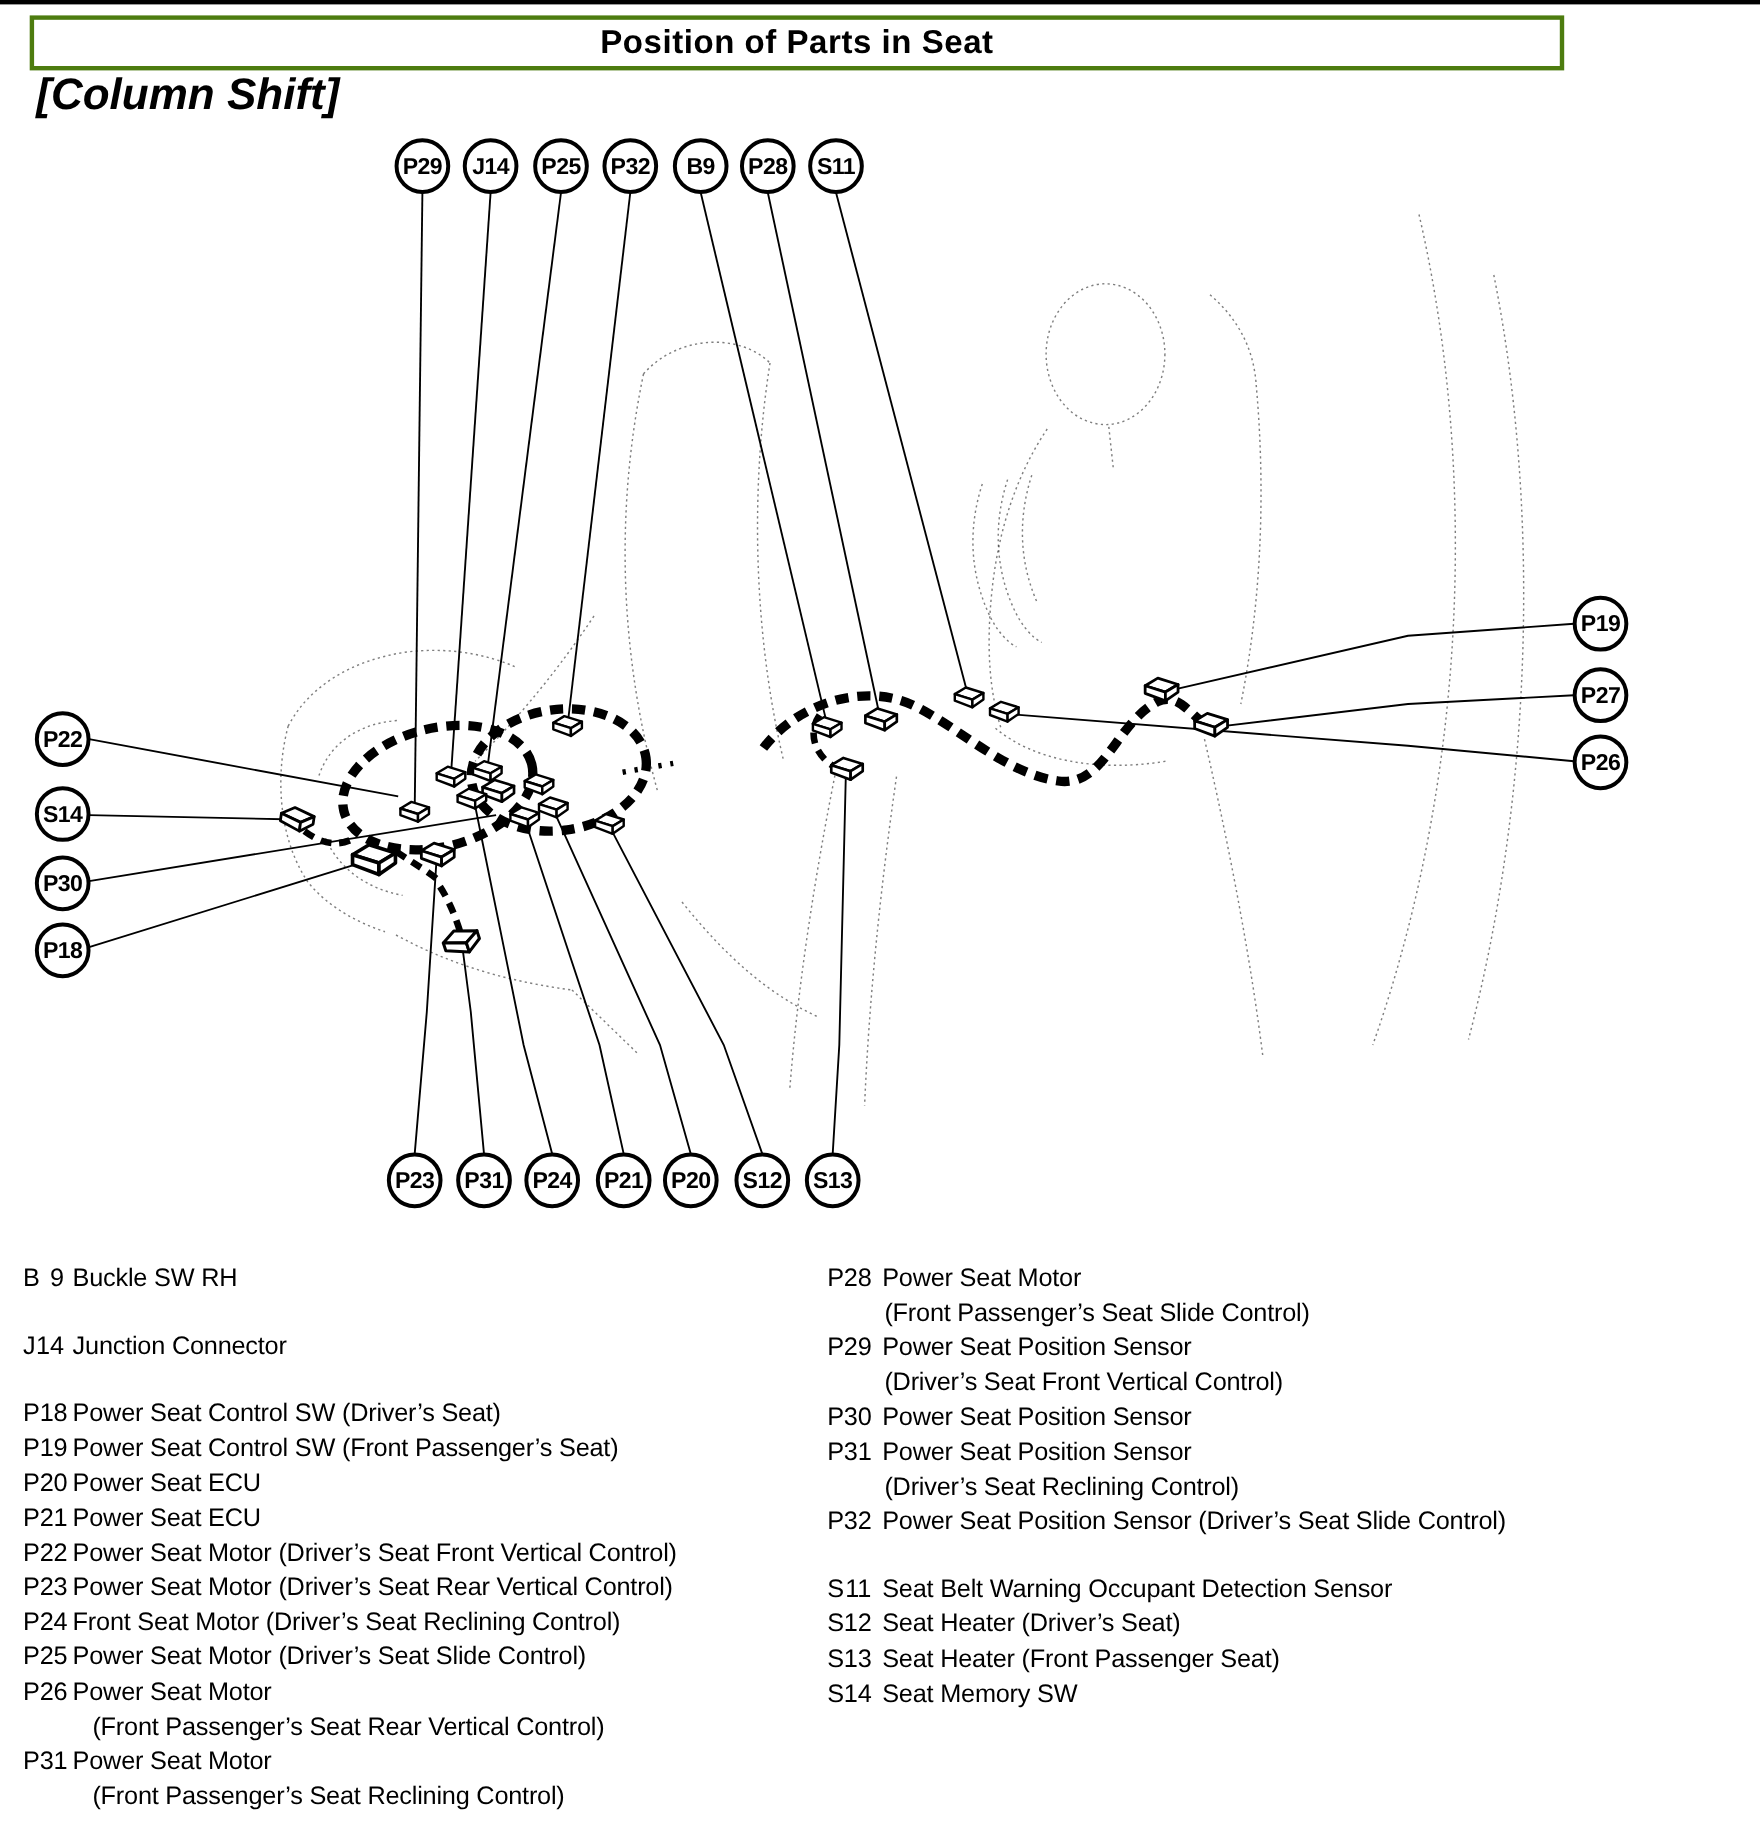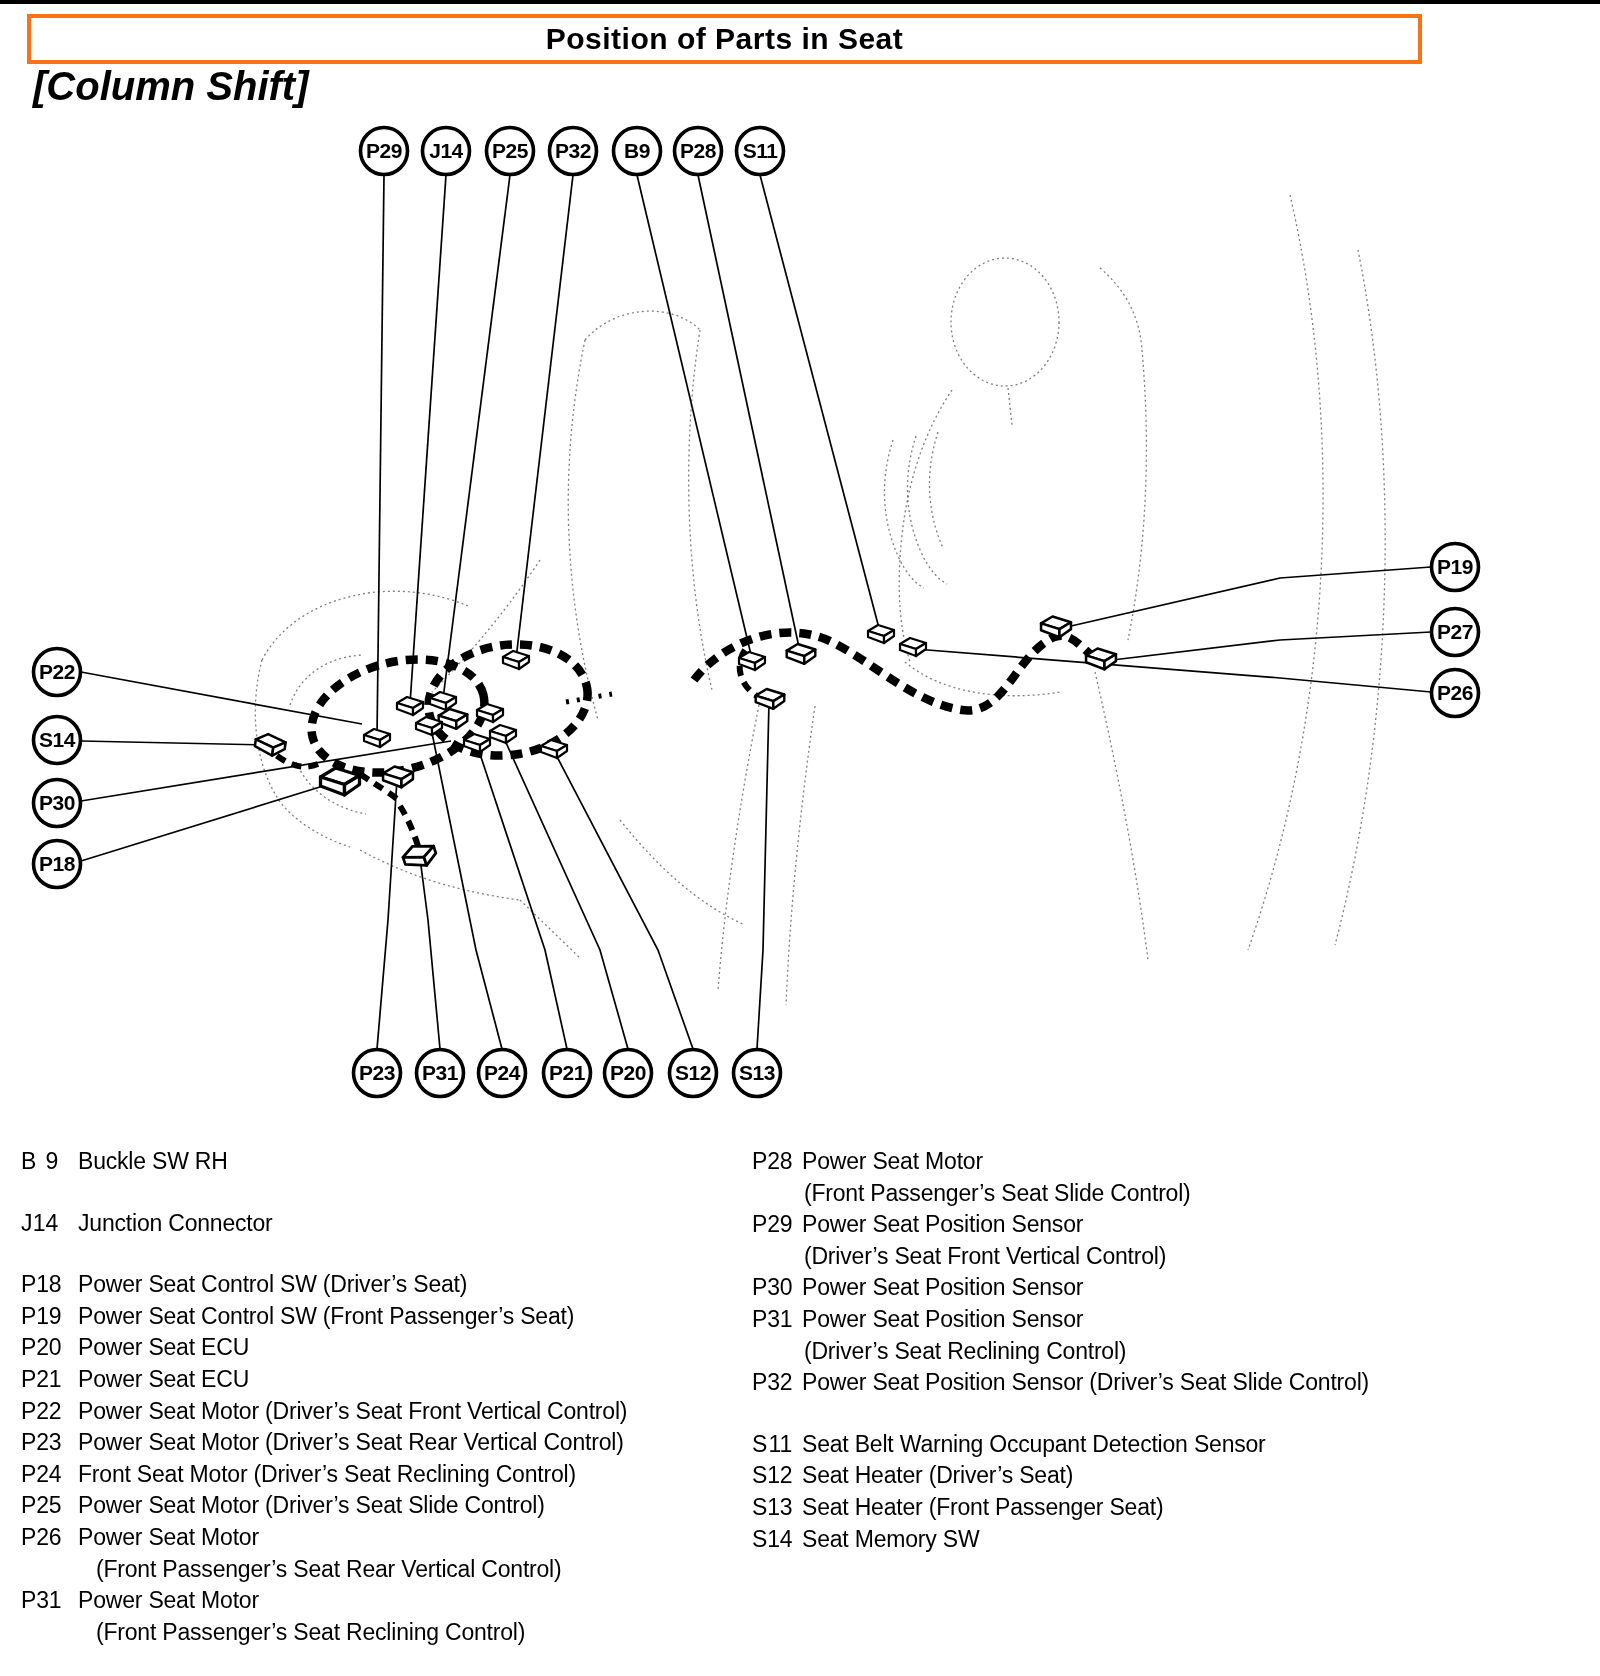--- a/index.html
+++ b/index.html
@@ -1,20 +1,20 @@
 <!DOCTYPE html>
 <html><head>
 <meta charset="utf-8">
 <style>
   html,body{margin:0;padding:0;background:#fff;}
   body{width:1600px;height:1676px;position:relative;overflow:hidden;
        font-family:"Liberation Sans",sans-serif;color:#000;}
   .topedge{position:absolute;left:0;top:0;width:1600px;height:4px;background:#000;}
   .title-box{position:absolute;left:27px;top:14px;width:1387px;height:42px;
-       border:4px solid #f97316;display:flex;align-items:center;justify-content:center;}
+       border:4px solid #4d7c0f;display:flex;align-items:center;justify-content:center;}
   .title-box .t{font-size:30px;font-weight:bold;letter-spacing:.5px;}
   .section-label{position:absolute;left:33px;top:64px;font-size:40px;font-weight:bold;font-style:italic;}
   svg#diagram{position:absolute;left:0;top:0;}
   .sketch path,.sketch ellipse{fill:none;stroke:#000;stroke-opacity:.5;
        stroke-width:1.3px;stroke-dasharray:2 3;}
   .harness path,.harness ellipse{fill:none;stroke:#000;stroke-width:8.5px;
        stroke-dasharray:12 8;}
   .harness .thin{stroke-width:6px;stroke-dasharray:10 7;}
   .harness .dots{stroke-width:5px;stroke-dasharray:3 8;}
   .leader{fill:none;stroke:#000;stroke-width:1.7px;}
@@ -22,21 +22,21 @@
   .co{fill:#fff;stroke:#000;stroke-width:3.6px;}
   .ct{font:bold 21px "Liberation Sans",sans-serif;text-anchor:middle;letter-spacing:-.5px;}
   .lg-col{position:absolute;font-size:23px;line-height:31.6px;letter-spacing:-.2px;}
   #lg-left{left:21px;top:1146px;width:715px;}
   #lg-right{left:752px;top:1146px;width:845px;}
   .lg-group{margin-bottom:30px;}
   .lg-row{display:flex;align-items:flex-start;}
   .lg-code{display:flex;justify-content:space-between;flex:none;}
   #lg-left .lg-code{width:37px;}
   #lg-right .lg-code{width:40px;}
-  #lg-left .lg-desc{margin-left:20px;}
+  #lg-left .lg-desc{margin-left:8px;}
   #lg-right .lg-desc{margin-left:10px;}
   #lg-left .cont{padding-left:18px;}
   #lg-right .cont{padding-left:2px;}
 </style>
 </head>
 <body>
 
 <div class="topedge"></div>
 
 <div class="title-box">

